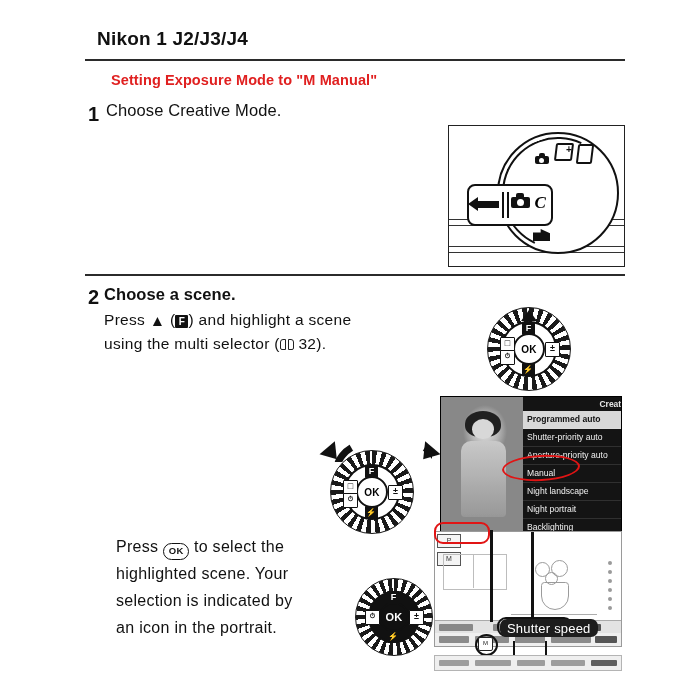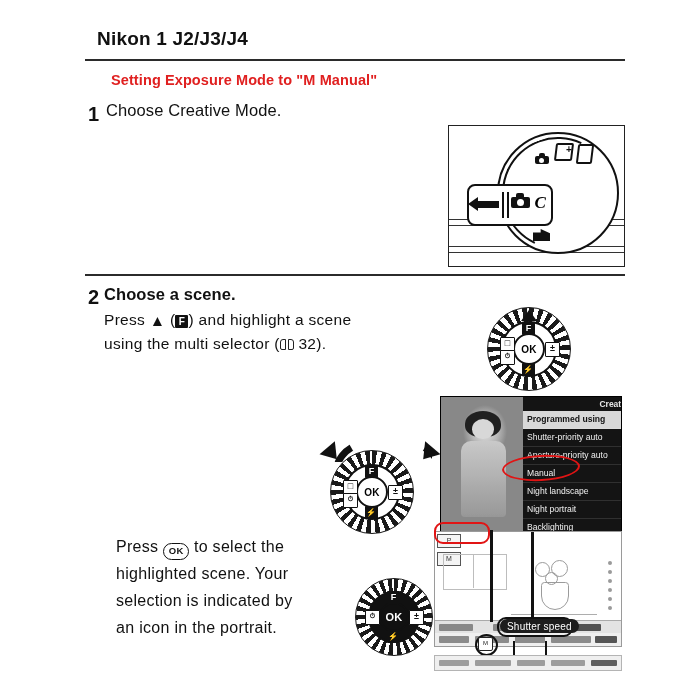--- a/index.html
+++ b/index.html
@@ -291,21 +291,21 @@
   }
   .lv-bar2{
     position:absolute;left:0;top:101px;width:186px;height:13px;background:#efefef;
   }
   .lv-seg{
     position:absolute;height:7px;background:#6a6a6a;border-radius:1px;opacity:.75;
   }
   .lv-right-dots{position:absolute;right:7px;top:24px;width:8px;}
   .lv-right-dots span{display:block;width:4px;height:4px;background:#9a9a9a;border-radius:50%;margin:5px 0 5px 2px;}
   .shutter-pill{
-    position:absolute;left:500px;top:619px;font-size:10px;color:#fff;
+    position:absolute;left:500px;top:619px;font-size:13px;color:#fff;
     background:#1d1d1d;padding:1.5px 7px;border-radius:7px;letter-spacing:.2px;
     white-space:nowrap;z-index:4;text-align:center;
   }
   .lead-line{position:absolute;background:#111;}
   .ll-1{left:490px;top:530px;width:3px;height:92px;}
   .ll-2{left:513px;top:641px;width:2px;height:22px;}
   .ll-3{left:545px;top:641px;width:2px;height:14px;}
 
   .mode-mini{
     position:absolute;left:478px;top:637px;width:13px;height:12px;
@@ -388,21 +388,21 @@
     <div class="tag" style="left:35px;top:56px;font-size:8px;">⚡</div>
   </div>
 
   <div class="lcd-menu">
     <div class="lcd-photo">
         <span class="torso"></span>
       </div>
     <div class="menu-pane">
       <div class="menu-title">Creative</div>
       <div class="menu-list" id="menu-list">
-          <div class="menu-item selected">Programmed using</div>
+          <div class="menu-item selected">Programmed auto</div>
           <div class="menu-item">Shutter-priority auto</div>
           <div class="menu-item">Aperture-priority auto</div>
           <div class="menu-item">Manual</div>
           <div class="menu-item">Night landscape</div>
           <div class="menu-item">Night portrait</div>
           <div class="menu-item">Backlighting</div>
         </div>
       <div class="menu-scroll">
           <i></i>
         </div>

